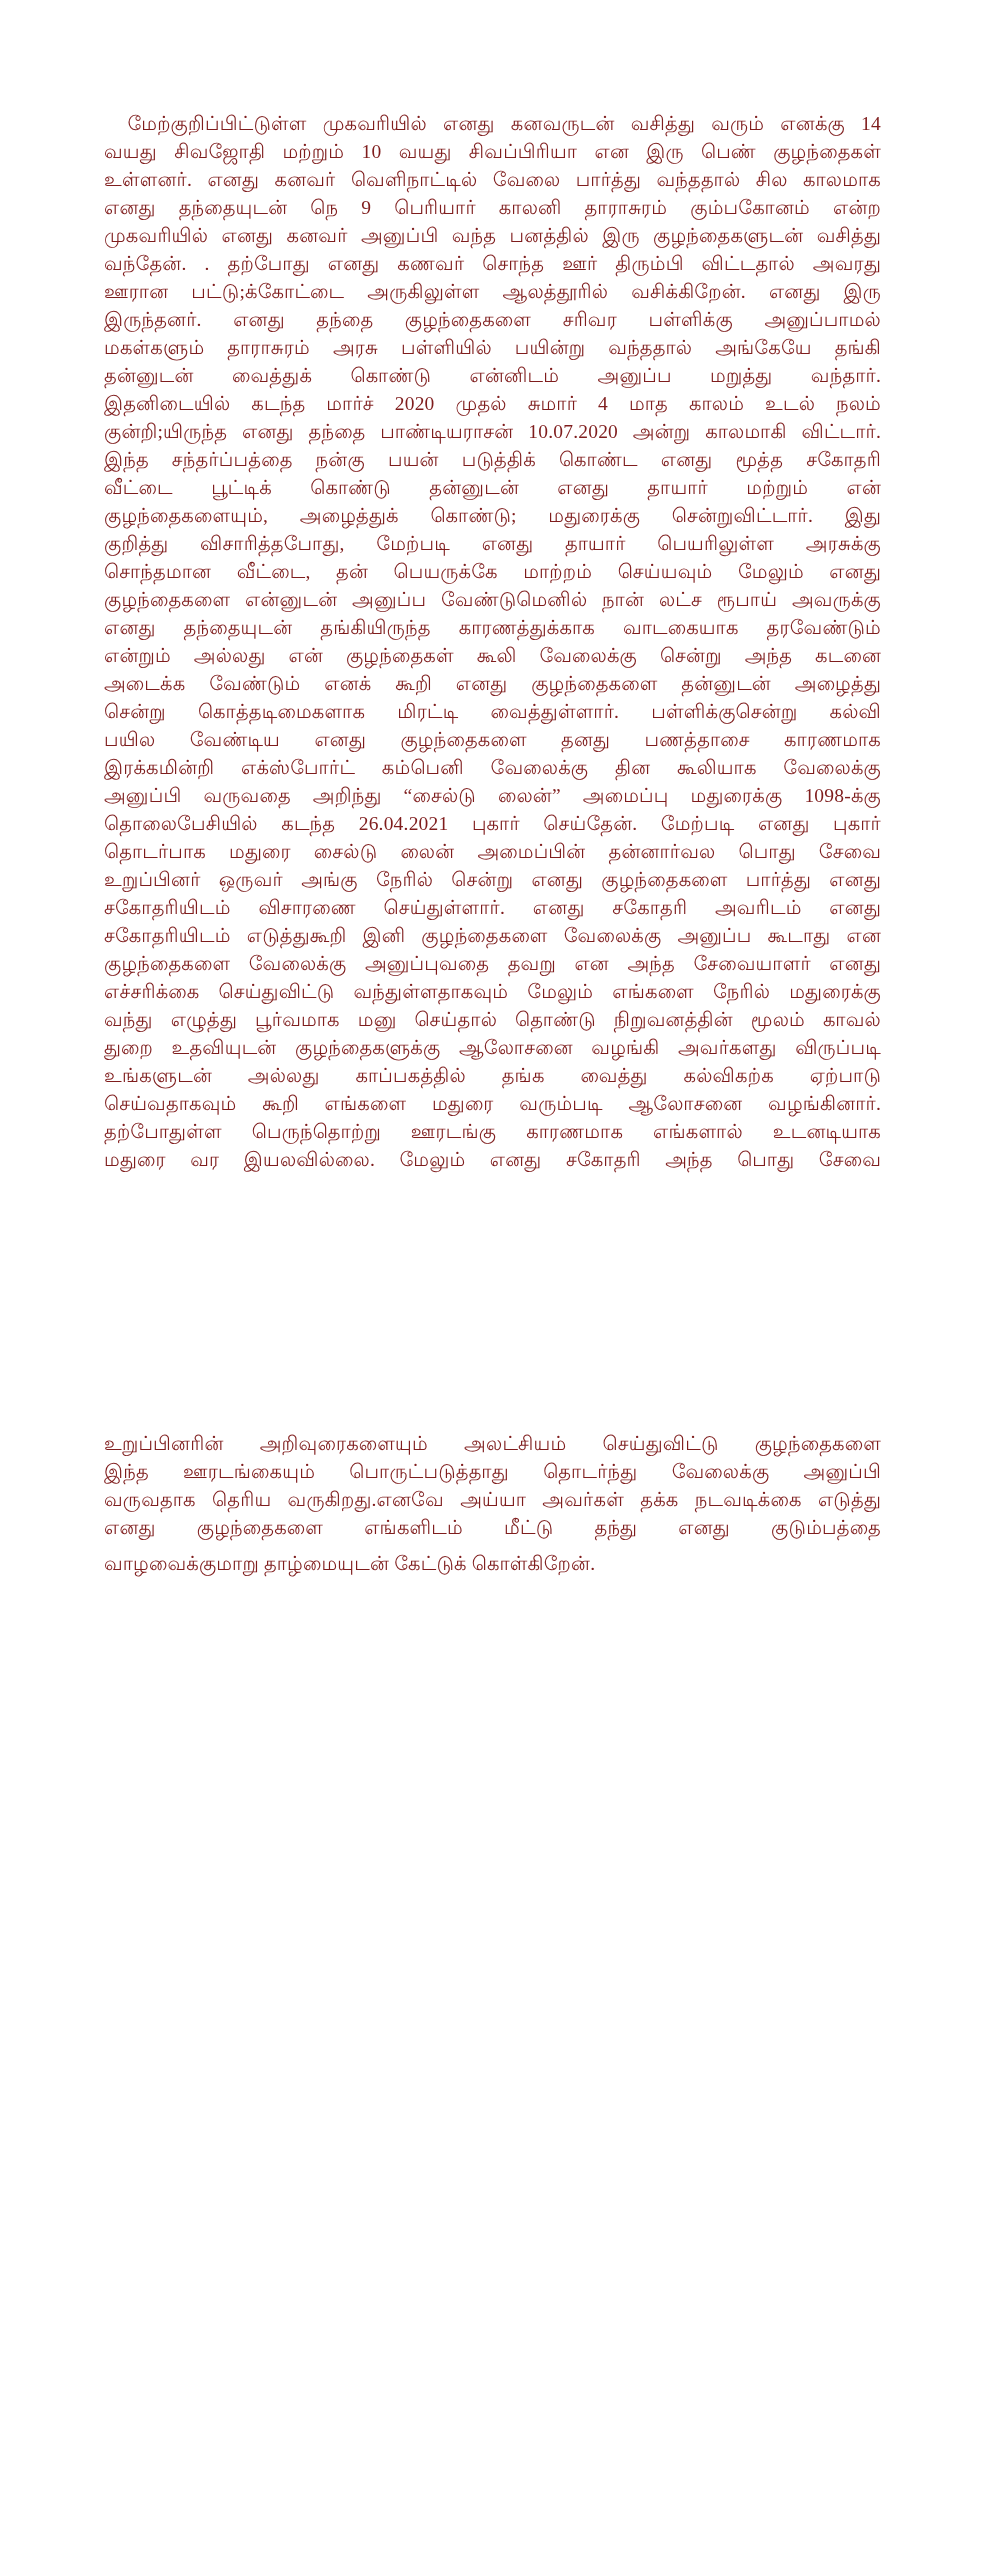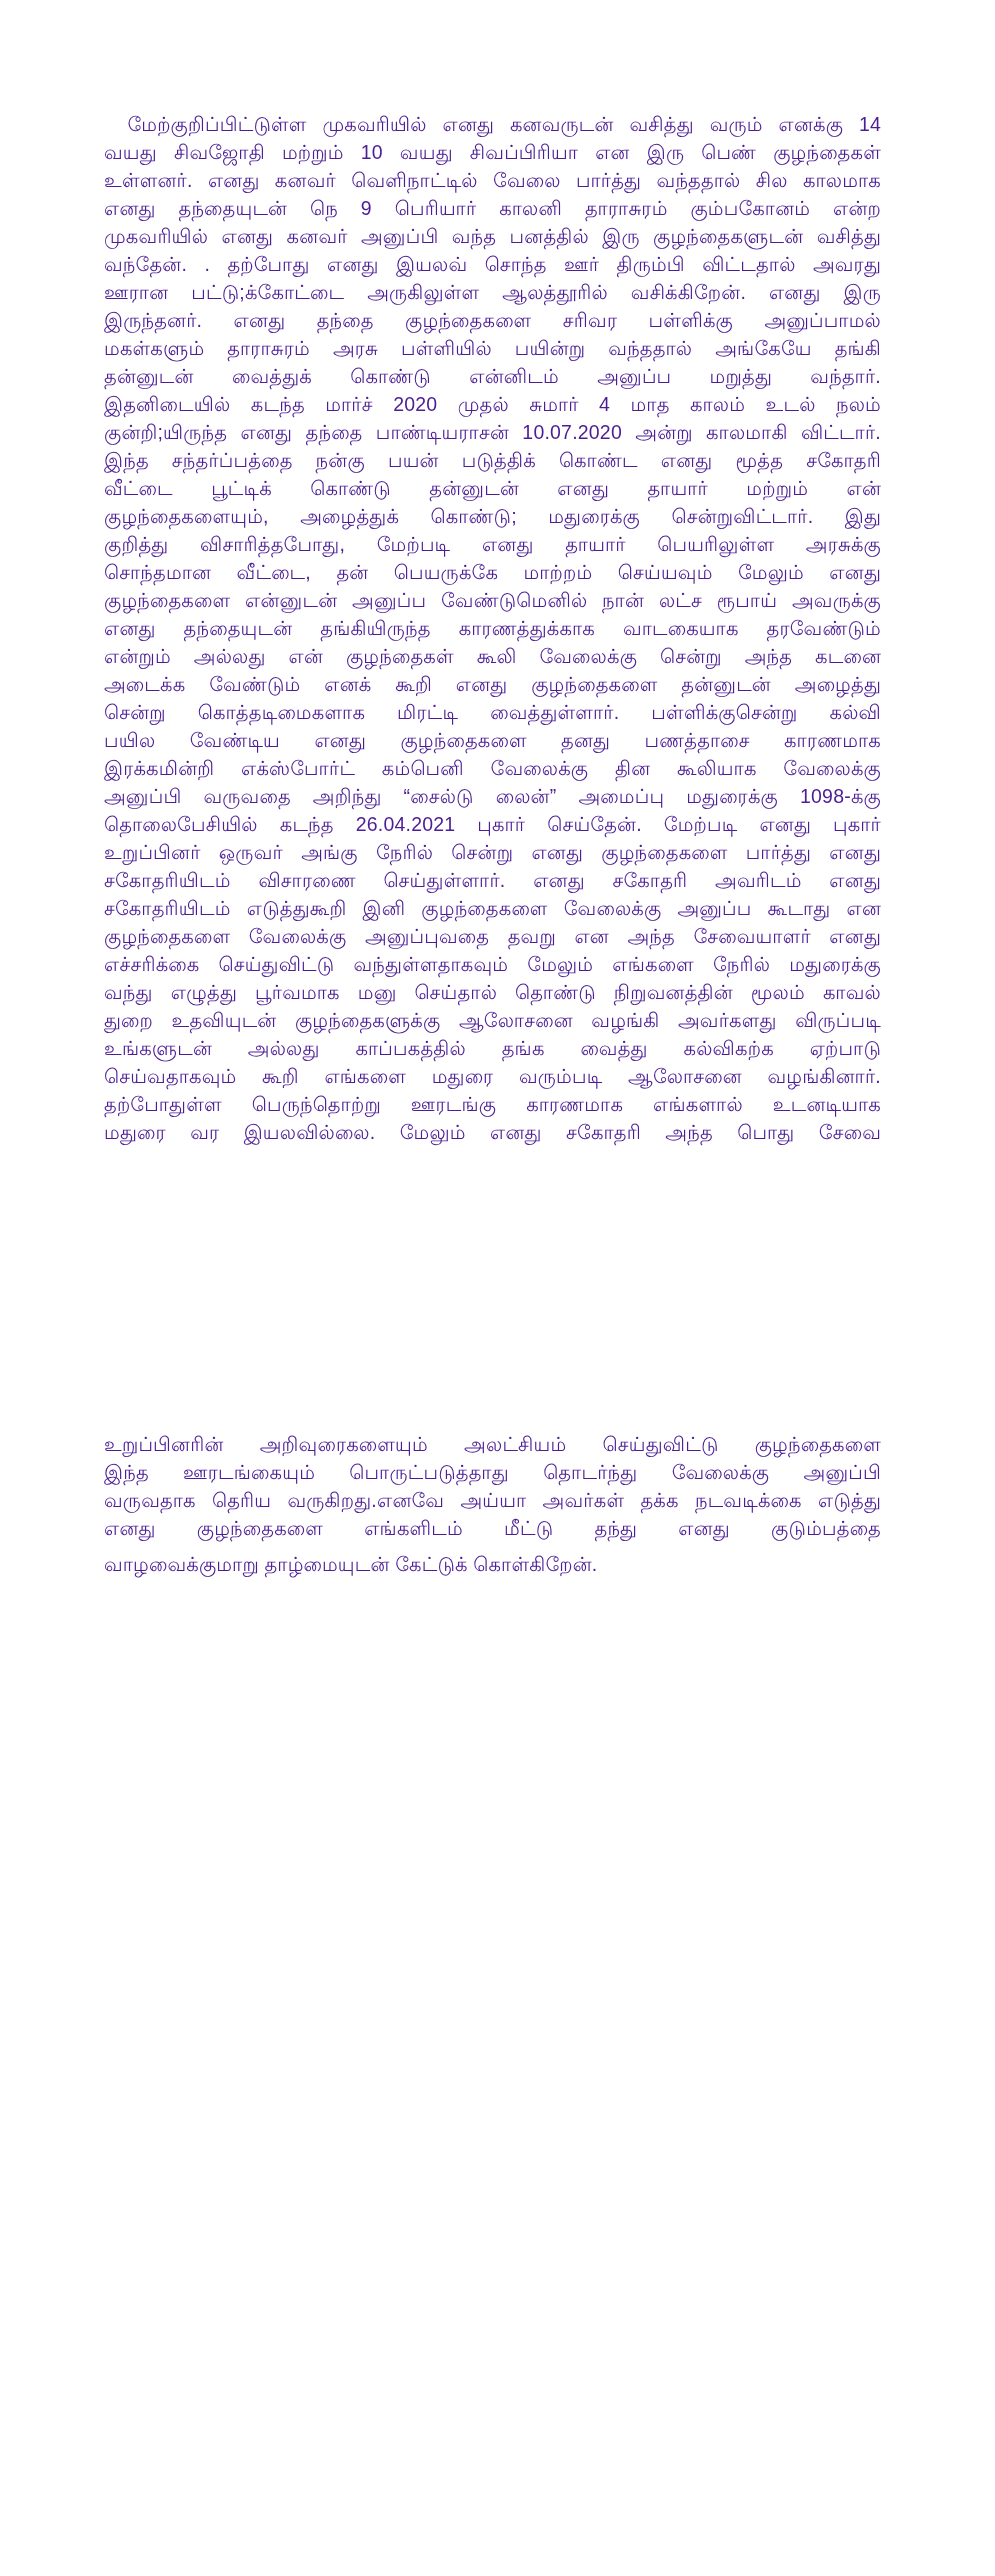--- a/index.html
+++ b/index.html
@@ -1,22 +1,22 @@
 <!DOCTYPE html>
 <html style="font-size:12.5px"><head>
 <meta charset="utf-8">
 <style>
   html, body { margin: 0; padding: 0; background: #ffffff; }
   .page {
     position: relative;
     width: 995px;
     height: 2576px;
     background: #ffffff;
-    font-family: Liberation Sans, sans-serif;
-    color: #4c1d95;
+    font-family: Liberation Serif, serif;
+    color: #7f1d1d;
     overflow: hidden;
   }
   .textblock {
     position: absolute;
     left: 104px;
     width: 777px;
   }
   .para1 { top: 110px; }
   .para2 { top: 1430px; }
   .tline {
@@ -36,41 +36,42 @@
 <body>
 
 <div class="page">
 
   <div class="textblock para1">
     <div class="tline indent">மேற்குறிப்பிட்டுள்ள முகவரியில் எனது கனவருடன் வசித்து வரும் எனக்கு 14</div>
     <div class="tline">வயது சிவஜோதி மற்றும் 10 வயது சிவப்பிரியா என இரு பெண் குழந்தைகள்</div>
     <div class="tline">உள்ளனர். எனது கனவர் வெளிநாட்டில் வேலை பார்த்து வந்ததால் சில காலமாக</div>
     <div class="tline">எனது தந்தையுடன் நெ 9 பெரியார் காலனி தாராசுரம் கும்பகோனம் என்ற</div>
     <div class="tline">முகவரியில் எனது கனவர் அனுப்பி வந்த பனத்தில் இரு குழந்தைகளுடன் வசித்து</div>
-    <div class="tline">வந்தேன். . தற்போது எனது இயலவ் சொந்த ஊர் திரும்பி விட்டதால் அவரது</div>
+    <div class="tline">வந்தேன். . தற்போது எனது கணவர் சொந்த ஊர் திரும்பி விட்டதால் அவரது</div>
     <div class="tline">ஊரான பட்டு;க்கோட்டை அருகிலுள்ள ஆலத்தூரில் வசிக்கிறேன். எனது இரு</div>
     <div class="tline">இருந்தனர். எனது தந்தை குழந்தைகளை சரிவர பள்ளிக்கு அனுப்பாமல்</div>
     <div class="tline">மகள்களும் தாராசுரம் அரசு பள்ளியில் பயின்று வந்ததால் அங்கேயே தங்கி</div>
     <div class="tline">தன்னுடன் வைத்துக் கொண்டு என்னிடம் அனுப்ப மறுத்து வந்தார்.</div>
     <div class="tline">இதனிடையில் கடந்த மார்ச் 2020 முதல் சுமார் 4 மாத காலம் உடல் நலம்</div>
     <div class="tline">குன்றி;யிருந்த எனது தந்தை பாண்டியராசன் 10.07.2020 அன்று காலமாகி விட்டார்.</div>
     <div class="tline">இந்த சந்தர்ப்பத்தை நன்கு பயன் படுத்திக் கொண்ட எனது மூத்த சகோதரி</div>
     <div class="tline">வீட்டை பூட்டிக் கொண்டு தன்னுடன் எனது தாயார் மற்றும் என்</div>
     <div class="tline">குழந்தைகளையும், அழைத்துக் கொண்டு; மதுரைக்கு சென்றுவிட்டார். இது</div>
     <div class="tline">குறித்து விசாரித்தபோது, மேற்படி எனது தாயார் பெயரிலுள்ள அரசுக்கு</div>
     <div class="tline">சொந்தமான வீட்டை, தன் பெயருக்கே மாற்றம் செய்யவும் மேலும் எனது</div>
     <div class="tline">குழந்தைகளை என்னுடன் அனுப்ப வேண்டுமெனில் நான் லட்ச ரூபாய் அவருக்கு</div>
     <div class="tline">எனது தந்தையுடன் தங்கியிருந்த காரணத்துக்காக வாடகையாக தரவேண்டும்</div>
     <div class="tline">என்றும் அல்லது என் குழந்தைகள் கூலி வேலைக்கு சென்று அந்த கடனை</div>
     <div class="tline">அடைக்க வேண்டும் எனக் கூறி எனது குழந்தைகளை தன்னுடன் அழைத்து</div>
     <div class="tline">சென்று கொத்தடிமைகளாக மிரட்டி வைத்துள்ளார். பள்ளிக்குசென்று கல்வி</div>
     <div class="tline">பயில வேண்டிய எனது குழந்தைகளை தனது பணத்தாசை காரணமாக</div>
     <div class="tline">இரக்கமின்றி எக்ஸ்போர்ட் கம்பெனி வேலைக்கு தின கூலியாக வேலைக்கு</div>
     <div class="tline">அனுப்பி வருவதை அறிந்து “சைல்டு லைன்” அமைப்பு மதுரைக்கு 1098-க்கு</div>
     <div class="tline">தொலைபேசியில் கடந்த 26.04.2021 புகார் செய்தேன். மேற்படி எனது புகார்</div>
+    <div class="tline">தொடர்பாக மதுரை சைல்டு லைன் அமைப்பின் தன்னார்வல பொது சேவை</div>
     <div class="tline">உறுப்பினர் ஒருவர் அங்கு நேரில் சென்று எனது குழந்தைகளை பார்த்து எனது</div>
     <div class="tline">சகோதரியிடம் விசாரணை செய்துள்ளார். எனது சகோதரி அவரிடம் எனது</div>
     <div class="tline">சகோதரியிடம் எடுத்துகூறி இனி குழந்தைகளை வேலைக்கு அனுப்ப கூடாது என</div>
     <div class="tline">குழந்தைகளை வேலைக்கு அனுப்புவதை தவறு என அந்த சேவையாளர் எனது</div>
     <div class="tline">எச்சரிக்கை செய்துவிட்டு வந்துள்ளதாகவும் மேலும் எங்களை நேரில் மதுரைக்கு</div>
     <div class="tline">வந்து எழுத்து பூர்வமாக மனு செய்தால் தொண்டு நிறுவனத்தின் மூலம் காவல்</div>
     <div class="tline">துறை உதவியுடன் குழந்தைகளுக்கு ஆலோசனை வழங்கி அவர்களது விருப்படி</div>
     <div class="tline">உங்களுடன் அல்லது காப்பகத்தில் தங்க வைத்து கல்விகற்க ஏற்பாடு</div>
     <div class="tline">செய்வதாகவும் கூறி எங்களை மதுரை வரும்படி ஆலோசனை வழங்கினார்.</div>
     <div class="tline">தற்போதுள்ள பெருந்தொற்று ஊரடங்கு காரணமாக எங்களால் உடனடியாக</div>

